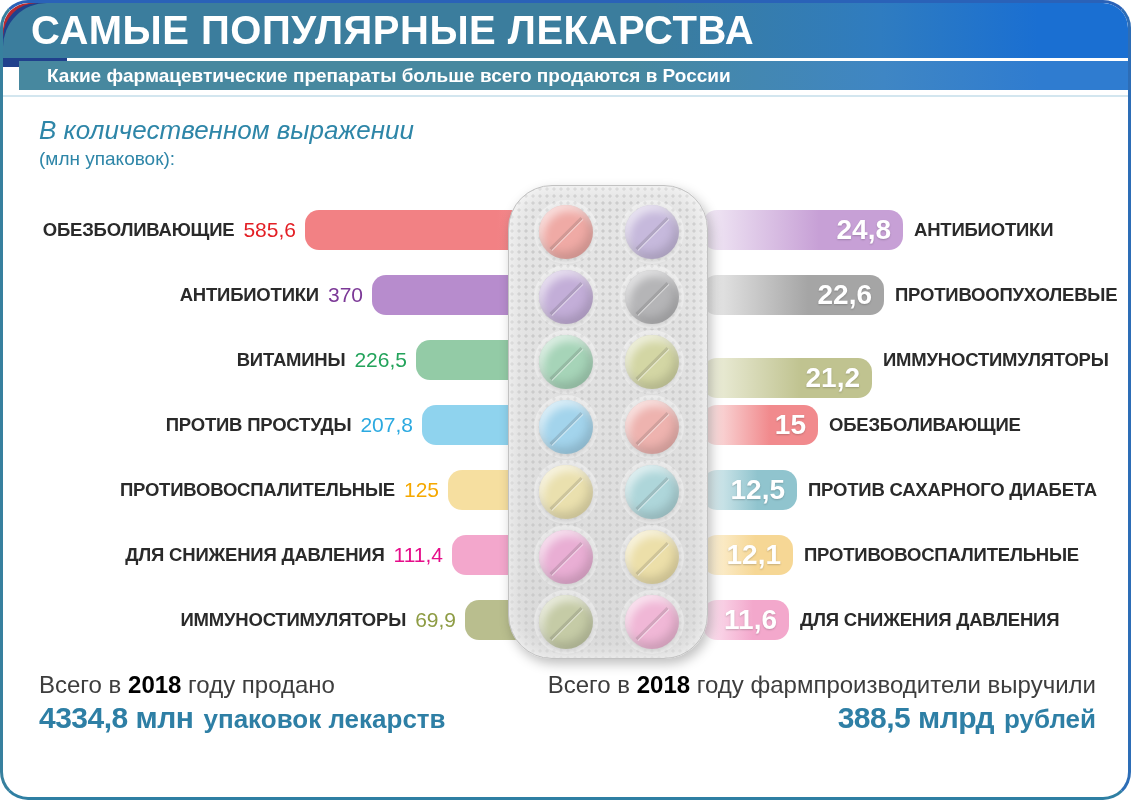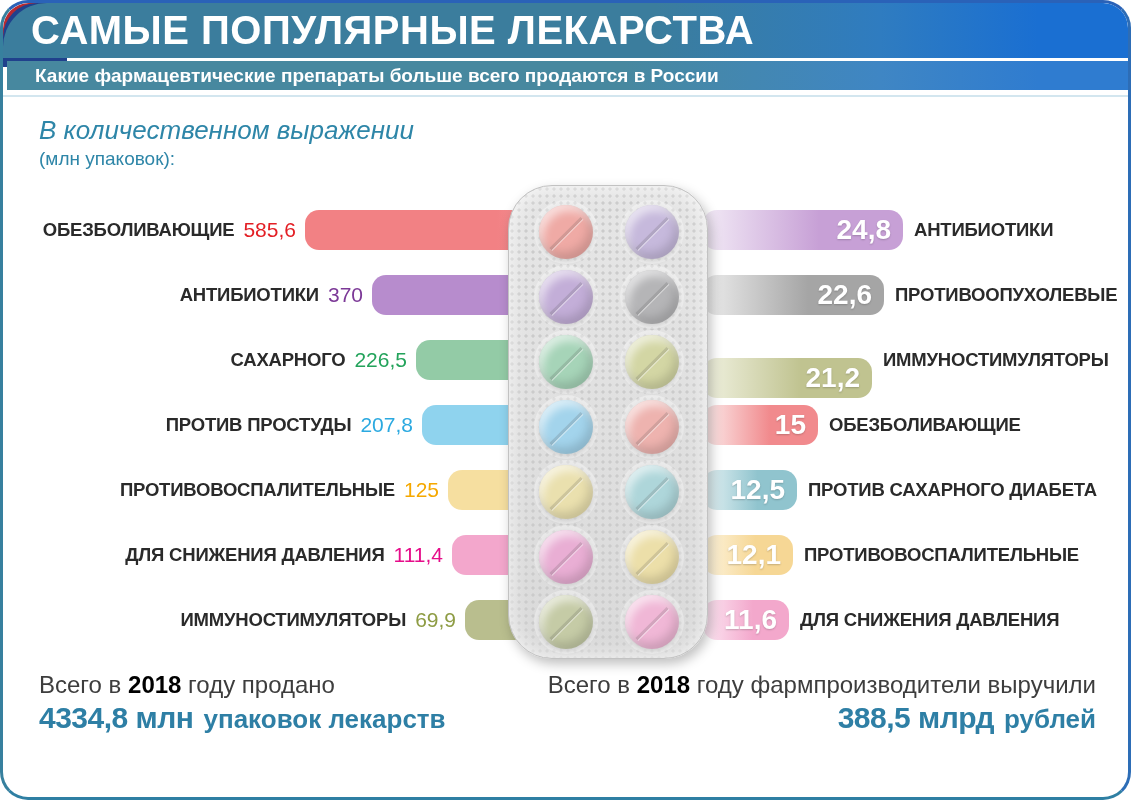--- a/index.html
+++ b/index.html
@@ -10,21 +10,21 @@
         background:#fff;overflow:hidden;}
   
   .corner-red{position:absolute;top:0;left:0;width:60px;height:60px;background:#b82a30;
               border-top-left-radius:26px;z-index:1;}
   .corner-navy{position:absolute;top:0;left:0;width:64px;height:64px;background:#20418c;
                border-top-left-radius:34px;z-index:2;}
   .title-band{position:absolute;top:0;left:0;right:0;height:55px;z-index:3;
     background:linear-gradient(90deg,#3b7d9d 0%,#3b7d9d 58%,#2f7cc0 78%,#1a6fd2 92%,#1a6fd2 100%);
     border-top-left-radius:44px;border-top-right-radius:24px;display:flex;align-items:center;}
   .title-band h1{margin:0 0 0 28px;font-size:40px;letter-spacing:.5px;color:#fff;font-weight:700;}
-  .subtitle-band{position:absolute;top:58px;left:4px;right:0;height:29px;z-index:3;
+  .subtitle-band{position:absolute;top:58px;left:16px;right:0;height:29px;z-index:3;
     background:linear-gradient(90deg,#47889f 0%,#47889f 55%,#3f86c4 78%,#2f7cd0 92%);
     display:flex;align-items:center;}
   .subtitle-band div{margin-left:28px;font-size:19px;font-weight:700;color:#fff;}
   .hairline{position:absolute;top:92px;left:0;right:0;height:2px;background:#d3e6ef;}
   
   .sec-heading{position:absolute;top:112px;color:#2e86a8;z-index:2;}
   .left-heading{left:36px;}
   .right-heading{right:34px;text-align:right;}
   .sh1{font-size:26px;font-style:italic;}
   .sh2{font-size:19px;margin-top:2px;}
@@ -87,21 +87,21 @@
         <span class="cat-label">ОБЕЗБОЛИВАЮЩИЕ</span>
         <span class="lnum" style="color: rgb(227, 30, 36);">585,6</span>
         <span class="lbar" style="width: 400px; background: linear-gradient(90deg, rgb(242, 129, 132) 0%, rgb(242, 129, 132) 48%, rgb(251, 233, 233) 96%);"></span>
       </div>
       <div class="lrow" style="top: 270px;">
         <span class="cat-label">АНТИБИОТИКИ</span>
         <span class="lnum" style="color: rgb(124, 57, 151);">370</span>
         <span class="lbar" style="width: 333px; background: linear-gradient(90deg, rgb(183, 140, 205) 0%, rgb(183, 140, 205) 48%, rgb(239, 228, 244) 96%);"></span>
       </div>
       <div class="lrow" style="top: 335px;">
-        <span class="cat-label">САХАРНОГО</span>
+        <span class="cat-label">ВИТАМИНЫ</span>
         <span class="lnum" style="color: rgb(35, 163, 91);">226,5</span>
         <span class="lbar" style="width: 289px; background: linear-gradient(90deg, rgb(147, 203, 166) 0%, rgb(147, 203, 166) 48%, rgb(227, 241, 232) 96%);"></span>
       </div>
       <div class="lrow" style="top: 400px;">
         <span class="cat-label">ПРОТИВ ПРОСТУДЫ</span>
         <span class="lnum" style="color: rgb(43, 169, 224);">207,8</span>
         <span class="lbar" style="width: 283px; background: linear-gradient(90deg, rgb(143, 211, 238) 0%, rgb(143, 211, 238) 48%, rgb(226, 244, 252) 96%);"></span>
       </div>
       <div class="lrow" style="top: 465px;">
         <span class="cat-label">ПРОТИВОВОСПАЛИТЕЛЬНЫЕ</span>

